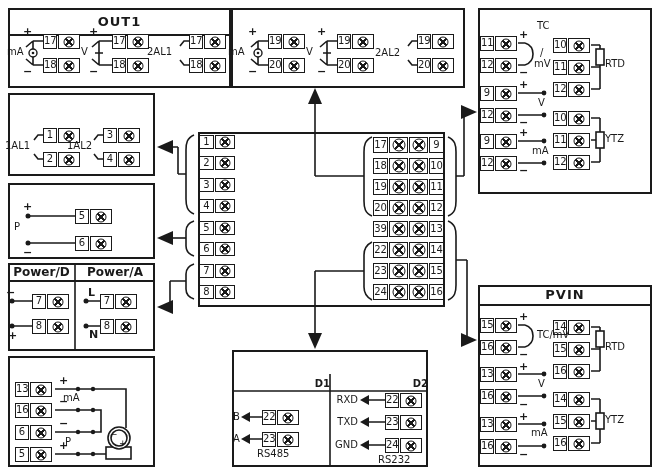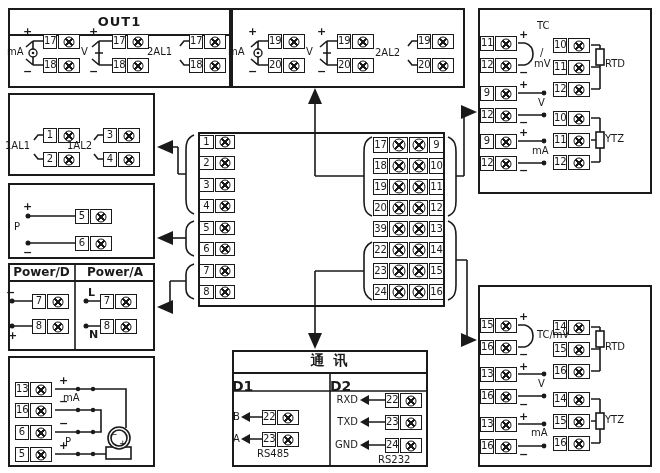--- a/index.html
+++ b/index.html
@@ -4,21 +4,21 @@
 <style>
   html,body{margin:0;padding:0;background:#fff;}
   .stage{position:relative;width:660px;height:473px;background:#fff;overflow:hidden;
          font-family:"DejaVu Sans","Liberation Sans",sans-serif;color:#1a1a1a;}
   .box{position:absolute;border:2px solid #1a1a1a;background:#fff;box-sizing:border-box;z-index:1;}
   svg.wires{position:absolute;left:0;top:0;z-index:2;}
   .bt{position:absolute;z-index:3;display:flex;align-items:center;justify-content:center;
       font-weight:bold;border-bottom:2px solid #1a1a1a;box-sizing:border-box;font-size:13px;letter-spacing:1px;}
   .bt.cn{font-size:14px;letter-spacing:2px;}
   .bt.sm{font-size:12px;letter-spacing:0;}
-  .hd{position:absolute;z-index:3;font-size:14px;font-weight:bold;text-align:left;}
+  .hd{position:absolute;z-index:3;font-size:10px;font-weight:bold;text-align:right;}
   .t{position:absolute;z-index:3;display:flex;gap:1px;height:15px;}
   .t b,.t s{display:block;border:1.4px solid #1a1a1a;box-sizing:border-box;background:#fff;
             font-style:normal;text-decoration:none;font-weight:normal;}
   .t b{width:14px;font-size:10px;line-height:12px;text-align:center;}
   .t s{width:22px;position:relative;}
   .t s::before{content:"";position:absolute;left:50%;top:50%;transform:translate(-50%,-50%);
       width:11px;height:11px;border:1.2px solid #1a1a1a;border-radius:50%;box-sizing:border-box;
       background:linear-gradient(45deg,transparent 42%,#1a1a1a 42%,#1a1a1a 58%,transparent 58%),
                  linear-gradient(-45deg,transparent 42%,#1a1a1a 42%,#1a1a1a 58%,transparent 58%);}
   .t.tl{height:14px;}
@@ -145,23 +145,23 @@
       <circle cx="544" cy="141" r="2.4"></circle>
         <circle cx="544" cy="163" r="2.4"></circle>
       <circle cx="544" cy="374" r="2.4"></circle>
         <circle cx="544" cy="396" r="2.4"></circle>
       <circle cx="544" cy="424" r="2.4"></circle>
         <circle cx="544" cy="446" r="2.4"></circle>
     </g>
   </svg>
 
   <div class="bt" style="left:8px;top:8px;width:223px;height:28px">OUT1</div>
+  <div class="bt" style="left:478px;top:285px;width:174px;height:21px">PVIN</div>
   <div class="bt sm" style="left:8px;top:263px;width:67px;height:19px">Power/D</div>
   <div class="bt sm" style="left:75px;top:263px;width:80px;height:19px">Power/A</div>
-  <div class="bt cn" style="left:232px;top:350px;width:196px;height:24px">通 讯</div>
   <div class="hd" style="left:232px;top:378px;width:98px">D1</div>
   <div class="hd" style="left:330px;top:378px;width:98px">D2</div>
 
   <i class="t" style="left:43px;top:34px">
       <b>17</b>
       <s></s>
     </i>
   <i class="t" style="left:43px;top:58px">
       <b>18</b>
       <s></s>

